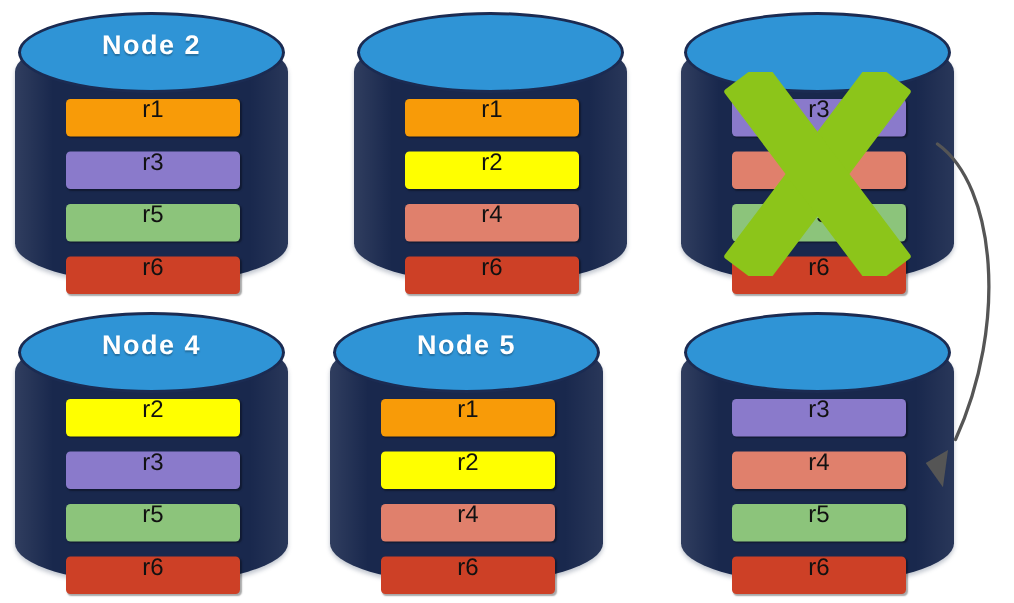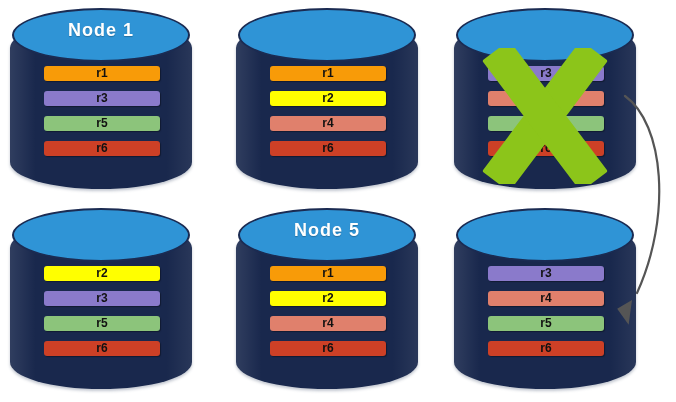--- a/index.html
+++ b/index.html
@@ -83,26 +83,26 @@
   .rows {
     position: absolute;
     left: 34px;
     top: 58px;
     width: 116px;
     z-index: 5;
   }
 
   .row-bar {
     position: relative;
-    height: 15px;
+    height: 25px;
     margin-bottom: 10px;
     border-radius: 3px;
     text-align: center;
-    font-size: 12px;
-    font-weight: bold;
+    font-size: 16px;
+    font-weight: normal;
     color: #111111;
     line-height: 15px;
     box-shadow: 1px 1px 1px rgba(0,0,0,0.35);
   }
   .row-bar:last-child { margin-bottom: 0; }
 
   
   .x-mark {
     position: absolute;
     left: 8px;
@@ -123,21 +123,21 @@
   }
 </style>
 </head>
 <body>
 
 <div id="canvas">
 
   <div class="node" style="left:10px; top:8px;">
     <div class="cyl-body" style="background: rgb(25, 40, 77);"></div>
     <div class="cyl-top" style="background: rgb(47, 148, 214); border-color: rgb(27, 43, 82);"></div>
-    <div class="node-title" style="color: rgb(255, 255, 255);">Node  1</div>
+    <div class="node-title" style="color: rgb(255, 255, 255);">Node  2</div>
     <div class="rows">
       <div class="row-bar" style="background: rgb(248, 155, 8);">r1</div>
       <div class="row-bar" style="background: rgb(138, 122, 203);">r3</div>
       <div class="row-bar" style="background: rgb(140, 196, 123);">r5</div>
       <div class="row-bar" style="background: rgb(205, 64, 38);">r6</div>
     </div>
   </div>
 
   <div class="node" style="left:236px; top:8px;">
     <div class="cyl-body" style="background: rgb(25, 40, 77);"></div>
@@ -163,29 +163,30 @@
       <g id="x-mark-group-3" fill="#8cc51a">
         <rect x="66" y="-14" width="34" height="164" rx="2" transform="rotate(37 83 68)"></rect>
         <rect x="66" y="-14" width="34" height="164" rx="2" transform="rotate(-37 83 68)"></rect>
       </g>
     </svg>
   </div>
 
   <div class="node" style="left:10px; top:208px;">
     <div class="cyl-body" style="background: rgb(25, 40, 77);"></div>
     <div class="cyl-top" style="background: rgb(47, 148, 214); border-color: rgb(27, 43, 82);"></div>
+    <div class="node-title" style="color: rgb(255, 255, 255);">Node  4</div>
     <div class="rows">
       <div class="row-bar" style="background: rgb(255, 255, 0);">r2</div>
       <div class="row-bar" style="background: rgb(138, 122, 203);">r3</div>
       <div class="row-bar" style="background: rgb(140, 196, 123);">r5</div>
       <div class="row-bar" style="background: rgb(205, 64, 38);">r6</div>
     </div>
   </div>
 
-  <div class="node" style="left:236px; top:208px;">
+  <div class="node" style="left:220px; top:208px;">
     <div class="cyl-body" style="background: rgb(25, 40, 77);"></div>
     <div class="cyl-top" style="background: rgb(47, 148, 214); border-color: rgb(27, 43, 82);"></div>
     <div class="node-title" style="color: rgb(255, 255, 255);">Node  5</div>
     <div class="rows">
       <div class="row-bar" style="background: rgb(248, 155, 8);">r1</div>
       <div class="row-bar" style="background: rgb(255, 255, 0);">r2</div>
       <div class="row-bar" style="background: rgb(224, 128, 108);">r4</div>
       <div class="row-bar" style="background: rgb(205, 64, 38);">r6</div>
     </div>
   </div>

